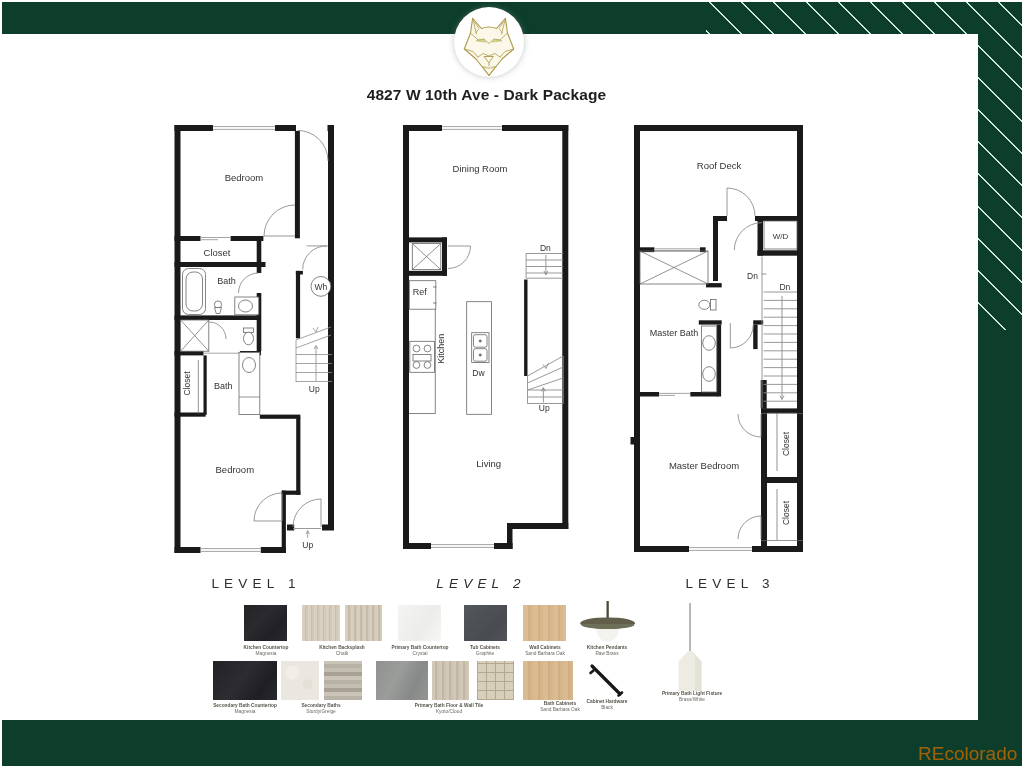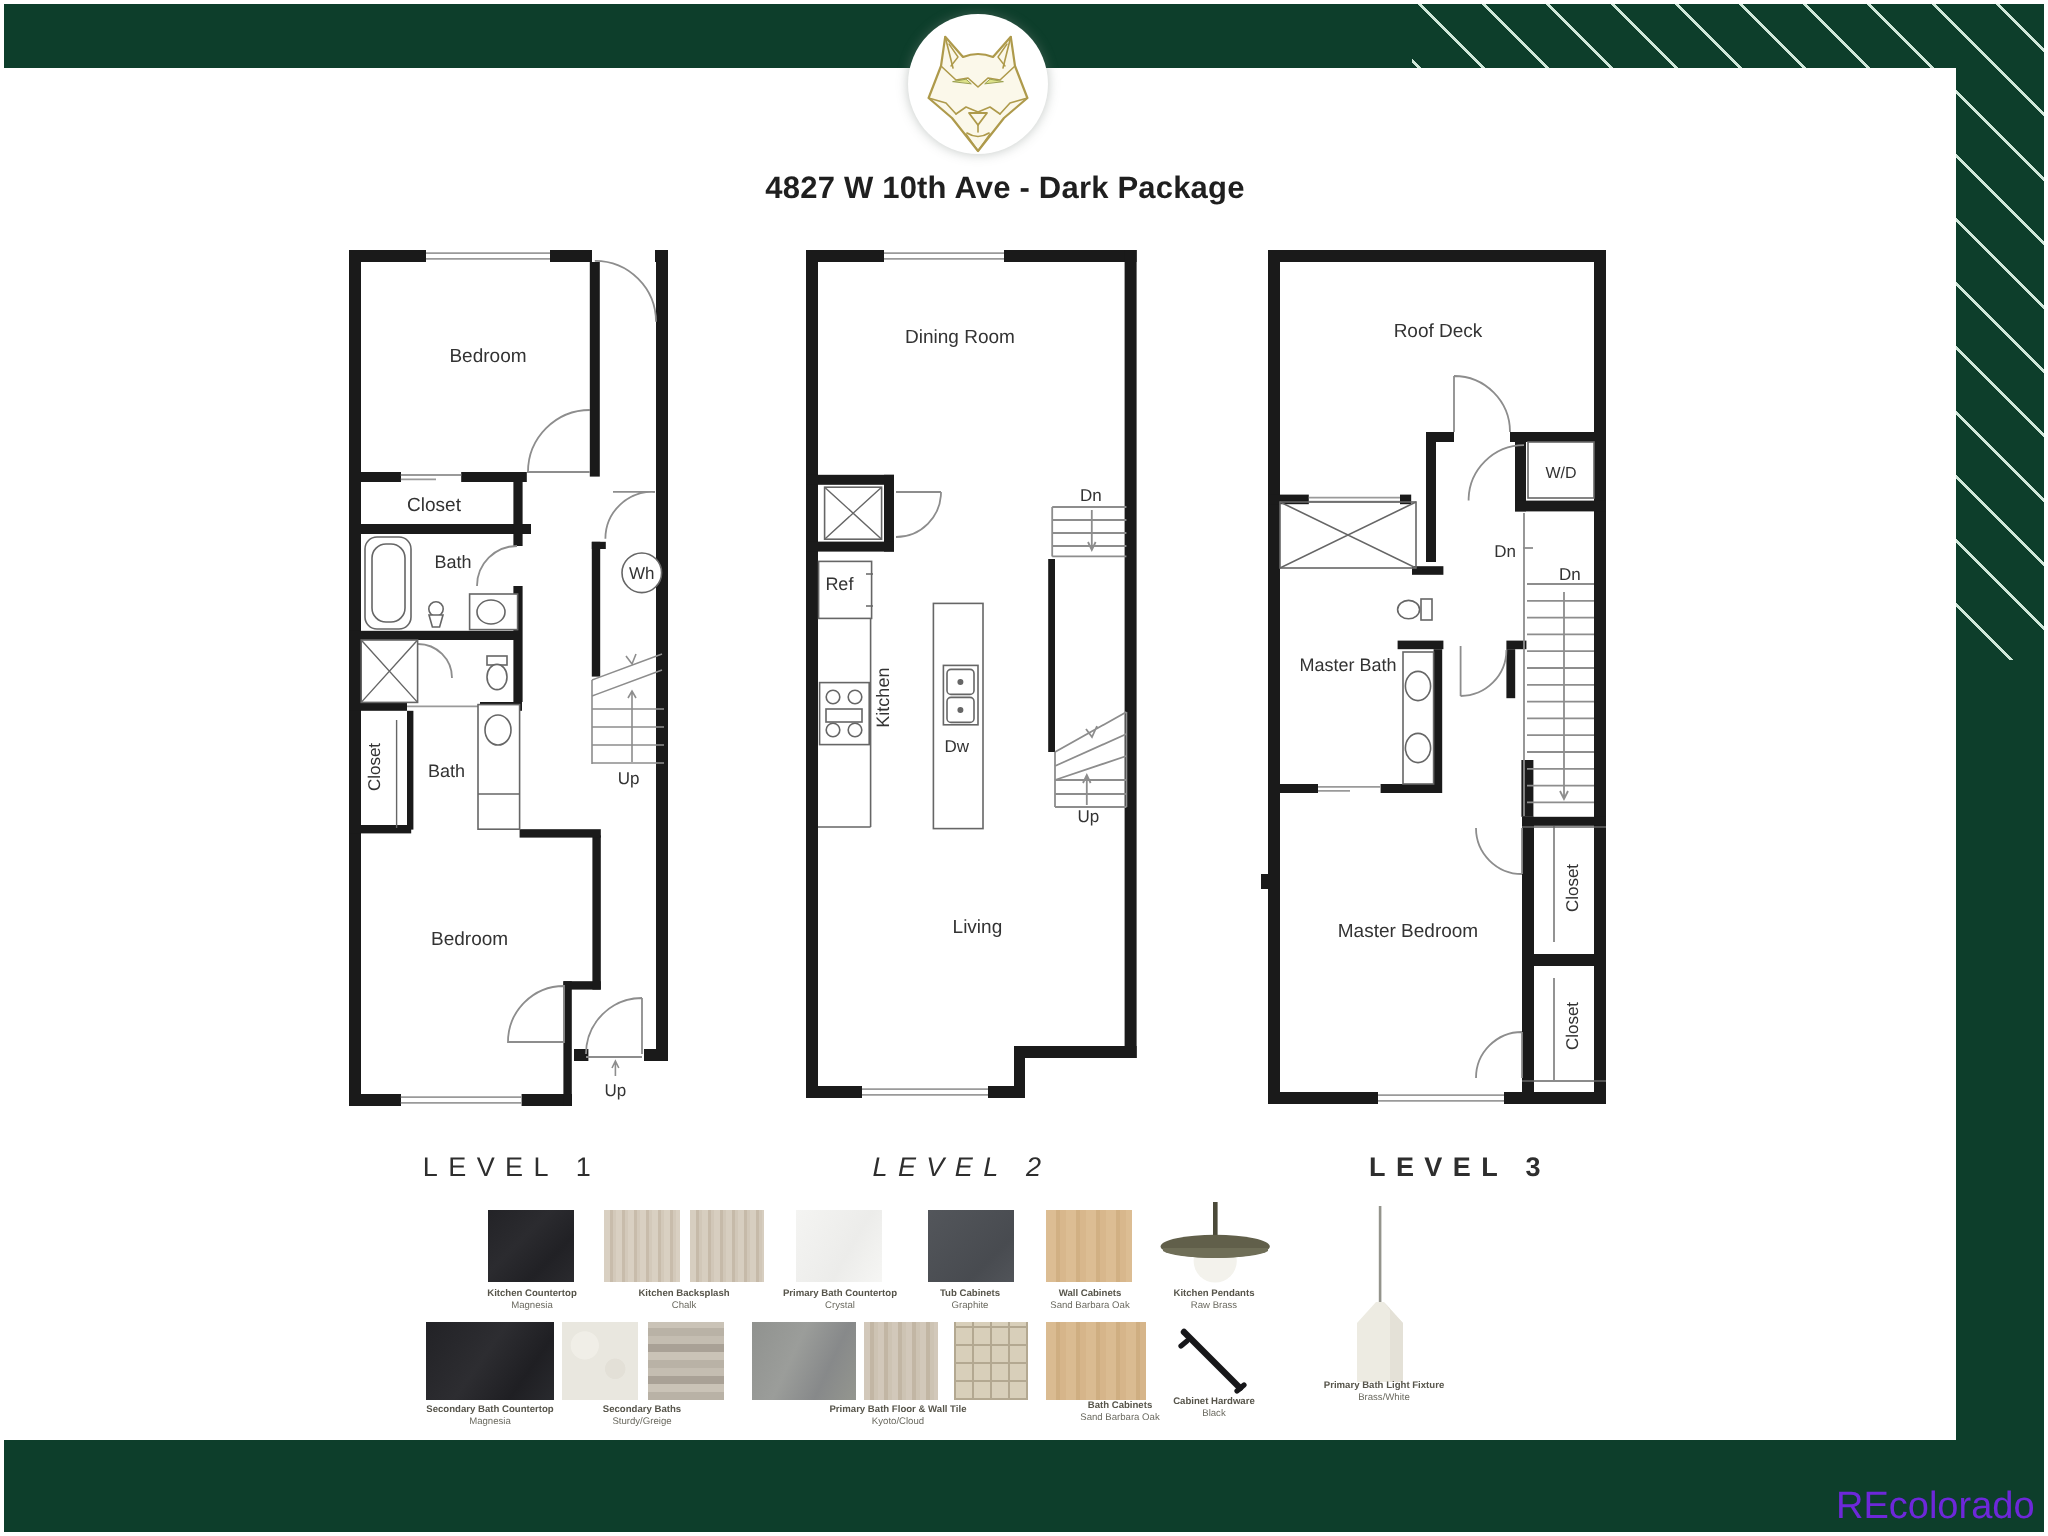--- a/index.html
+++ b/index.html
@@ -32,29 +32,29 @@
   <path d="M22.5 33.8 L29 32.6 L31.5 34.8 Z" fill="#dde289" stroke="#9aa050" stroke-width="0.5"></path>
   <path d="M47.5 33.8 L41 32.6 L38.5 34.8 Z" fill="#dde289" stroke="#9aa050" stroke-width="0.5"></path>
   <path d="M10.3 42 L19 44.5 L24 50 M59.7 42 L51 44.5 L46 50" stroke-width="0.8"></path>
   <path d="M24 50 L29 46.5 L35 49 L41 46.5 L46 50" stroke-width="0.8"></path>
   <path d="M30.5 49.5 L39.5 49.5 L35 55.5 Z" fill="none" stroke-width="0.9"></path>
   <path d="M35 55.5 L35 59" stroke-width="0.8"></path>
   <path d="M29.5 59.5 Q35 63 40.5 59.5" stroke-width="0.8"></path>
   <path d="M35 68.5 L29 60 M35 68.5 L41 60" stroke-width="0.7"></path>
 </svg>
 
-<div class="abs" style="left:16px;top:86px;width:973px;text-align:center;font-size:15.5px;font-weight:bold;color:#1f1f1f;letter-spacing:0.1px;">4827 W 10th Ave - Dark Package</div>
+<div class="abs" style="left:0px;top:86px;width:973px;text-align:center;font-size:15.5px;font-weight:bold;color:#1f1f1f;letter-spacing:0.1px;">4827 W 10th Ave - Dark Package</div>
 
 <div class="abs" style="left:156px;top:576px;width:200px;text-align:center;font-size:13.5px;font-weight:normal;color:#2e2e2e;letter-spacing:5.2px;">LEVEL 1</div>
 
 <div class="abs" style="left:381px;top:576px;width:200px;text-align:center;font-size:13.5px;font-weight:normal;color:#2e2e2e;letter-spacing:5.2px;font-style:italic;">LEVEL 2</div>
 
-<div class="abs" style="left:630px;top:576px;width:200px;text-align:center;font-size:13.5px;font-weight:bold;color:#2e2e2e;letter-spacing:5.2px;">LEVEL 3</div>
-
-<div class="abs" style="left:918px;top:743px;width:105px;font-size:19px;color:#6d28d9;">REcolorado</div>
+<div class="abs" style="left:630px;top:576px;width:200px;text-align:center;font-size:13.5px;font-weight:normal;color:#2e2e2e;letter-spacing:5.2px;">LEVEL 3</div>
+
+<div class="abs" style="left:918px;top:743px;width:105px;font-size:19px;color:#a16207;">REcolorado</div>
 
 <div class="abs" style="left:244px;top:605px;width:43px;height:36px;background:linear-gradient(135deg,#232327 0%,#2b2b2f 40%,#212125 70%,#2a2a2e 100%);"></div>
 <div class="cap" style="left:230px;top:645px;width:72px;font-size:4.8px;"><b>Kitchen Countertop</b><br>Magnesia</div>
 
 <div class="abs" style="left:302px;top:605px;width:38px;height:36px;background:repeating-linear-gradient(90deg,#d9d0c2 0 3px,#c8bcab 3px 4.5px,#d3c9ba 4.5px 6px);"></div>
 
 <div class="abs" style="left:345px;top:605px;width:37px;height:36px;background:repeating-linear-gradient(90deg,#d7cec0 0 3px,#c6baa9 3px 4.5px,#d1c7b8 4.5px 6px);"></div>
 <div class="cap" style="left:306px;top:645px;width:72px;font-size:4.8px;"><b>Kitchen Backsplash</b><br>Chalk</div>
 
 <div class="abs" style="left:398px;top:605px;width:43px;height:36px;background:linear-gradient(120deg,#f4f4f2,#ececea 60%,#f6f6f4);"></div>

